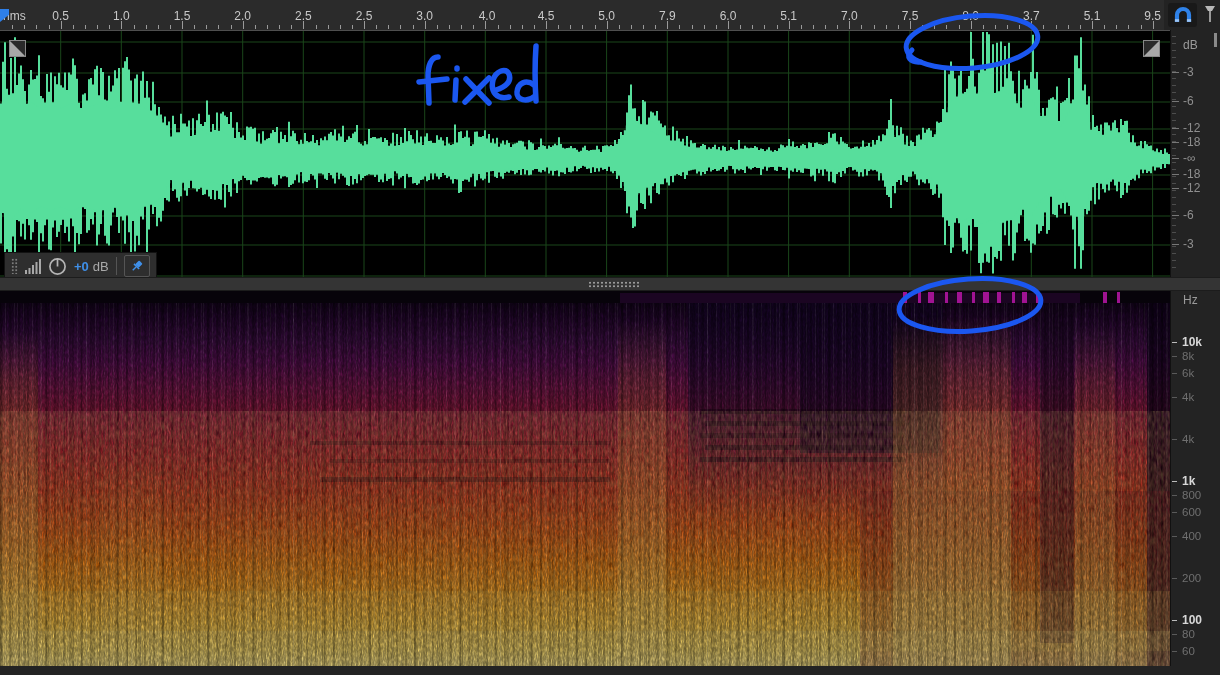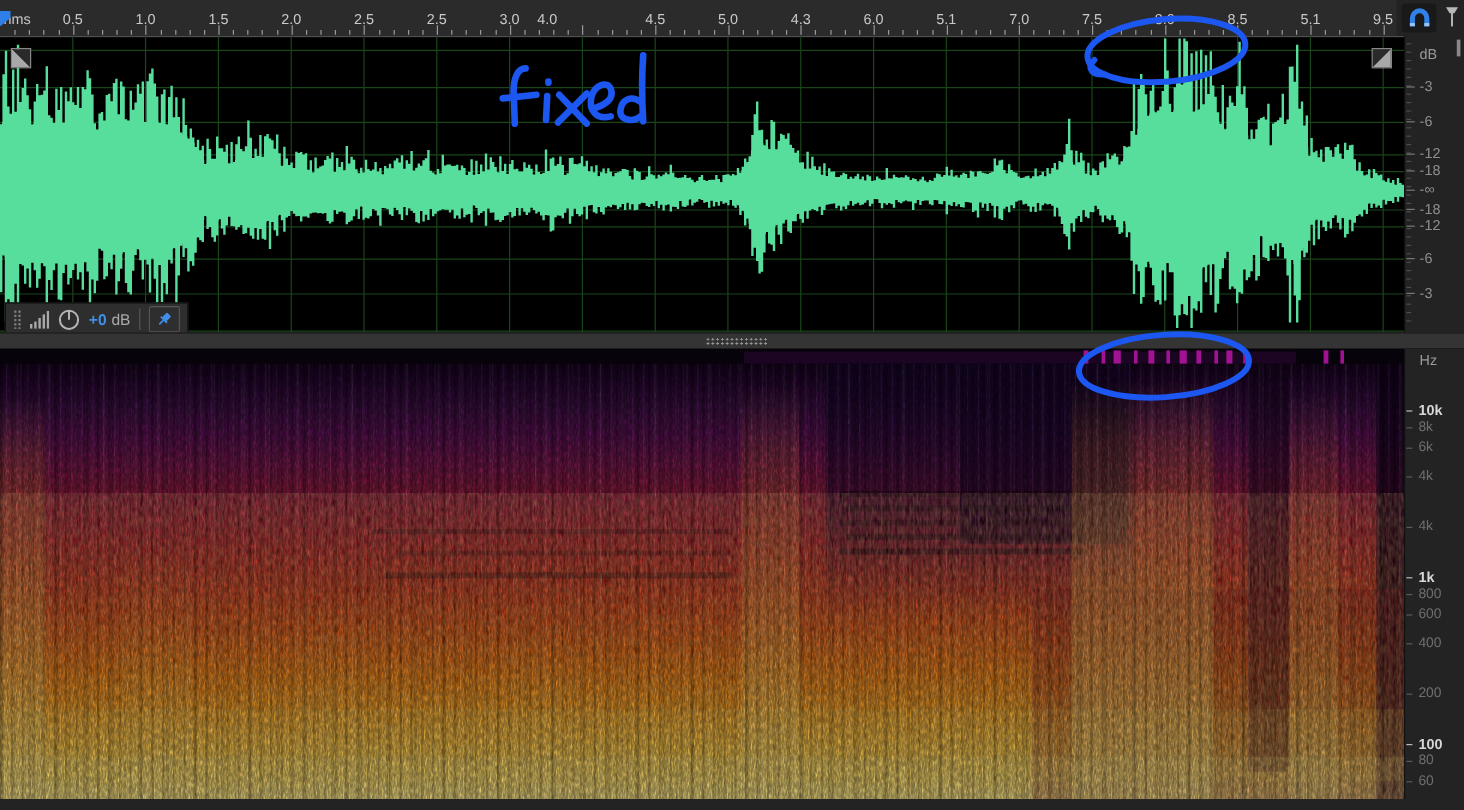--- a/index.html
+++ b/index.html
@@ -166,30 +166,30 @@
       <div class="tick" style="height: 4px; left: 1128.4px;"></div>
       <div class="tick" style="height: 4px; left: 1140.5px;"></div>
       <div class="tick" style="height: 8px; left: 1152.6px;"></div>
       <span class="tlabel" style="left: 60.7px;">0.5</span>
       <span class="tlabel" style="left: 121.3px;">1.0</span>
       <span class="tlabel" style="left: 182px;">1.5</span>
       <span class="tlabel" style="left: 242.7px;">2.0</span>
       <span class="tlabel" style="left: 303.3px; text-align: right;">2.5</span>
       <span class="tlabel" style="left: 364px;">2.5</span>
       <span class="tlabel" style="left: 424.7px;">3.0</span>
-      <span class="tlabel" style="left: 456px;">4.0</span>
+      <span class="tlabel" style="left: 487px;">4.0</span>
       <span class="tlabel" style="left: 546px;">4.5</span>
       <span class="tlabel" style="left: 606.6px;">5.0</span>
-      <span class="tlabel" style="left: 667.3px;">4.3</span>
+      <span class="tlabel" style="left: 667.3px;">7.9</span>
       <span class="tlabel" style="left: 728px;">6.0</span>
       <span class="tlabel" style="left: 788.6px;">5.1</span>
       <span class="tlabel" style="left: 849.3px;">7.0</span>
       <span class="tlabel" style="left: 910px;">7.5</span>
       <span class="tlabel" style="left: 970.6px;">8.0</span>
-      <span class="tlabel" style="left: 1031.3px;">8.5</span>
+      <span class="tlabel" style="left: 1031.3px;">3.7</span>
       <span class="tlabel" style="left: 1092px;">5.1</span>
       <span class="tlabel" style="left: 1152.6px;">9.5</span>
     </div>
 
   <div id="tl-toolbar">
     <div id="snap-btn" title="">
       <svg width="22" height="18" viewBox="0 0 22 18">
         <path d="M5,16 V9 a6,6 0 0 1 12,0 V16" fill="none" stroke="#2f82e8" stroke-width="4.2"></path>
         <rect x="2.9" y="13.2" width="4.2" height="2.6" fill="#9cc4f2"></rect>
         <rect x="14.9" y="13.2" width="4.2" height="2.6" fill="#9cc4f2"></rect>

